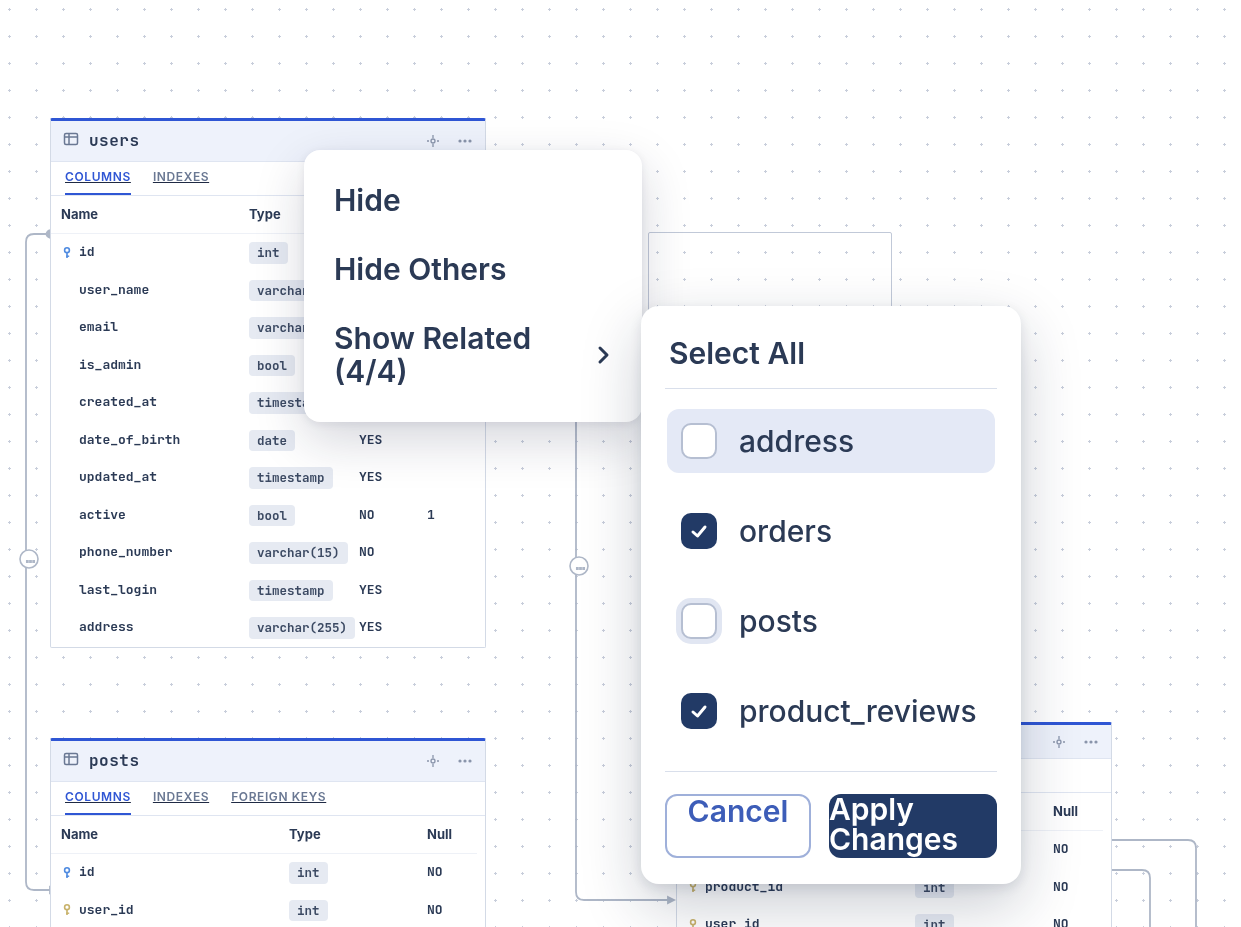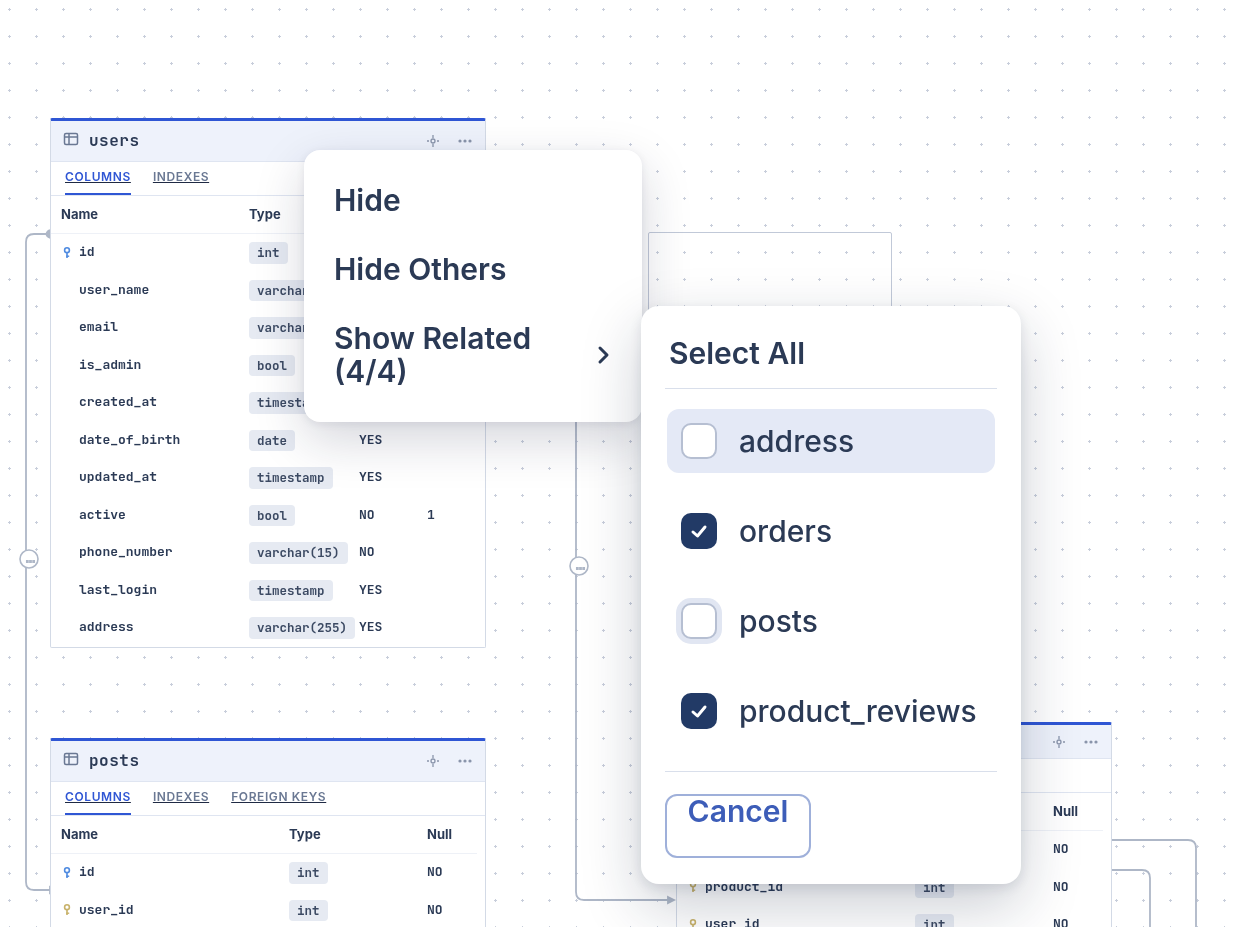--- a/index.html
+++ b/index.html
@@ -445,16 +445,19 @@
               <polyline points="5,12 9.5,16 17,7"></polyline>
             </svg>
           </div>
           <span class="lbl">product_reviews</span>
         </div>
       </div>
     <div class="btns">
       <div class="btn cancel">
         <span>Cancel</span>
       </div>
+      <div class="btn apply">
+        <span>Apply Changes</span>
+      </div>
     </div>
   </div>
 
 </div>
 
 </body></html>

